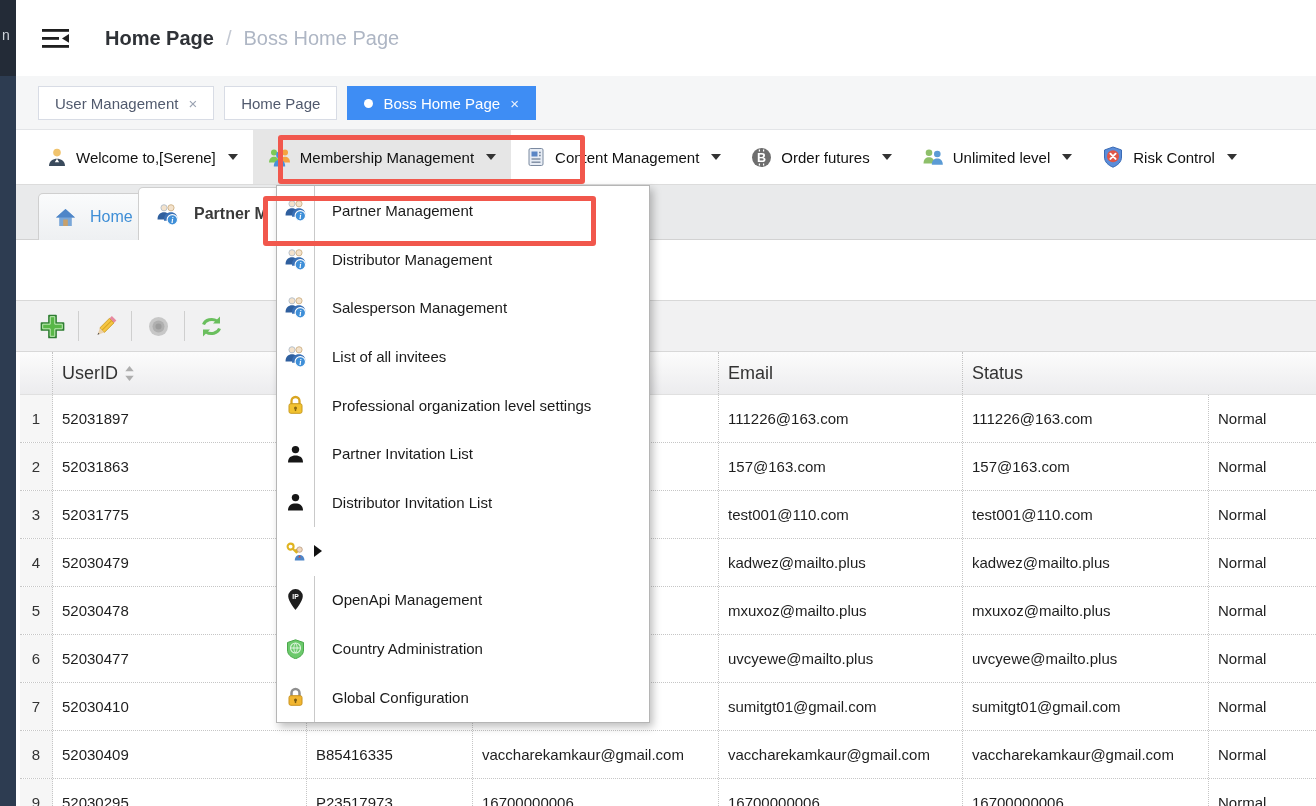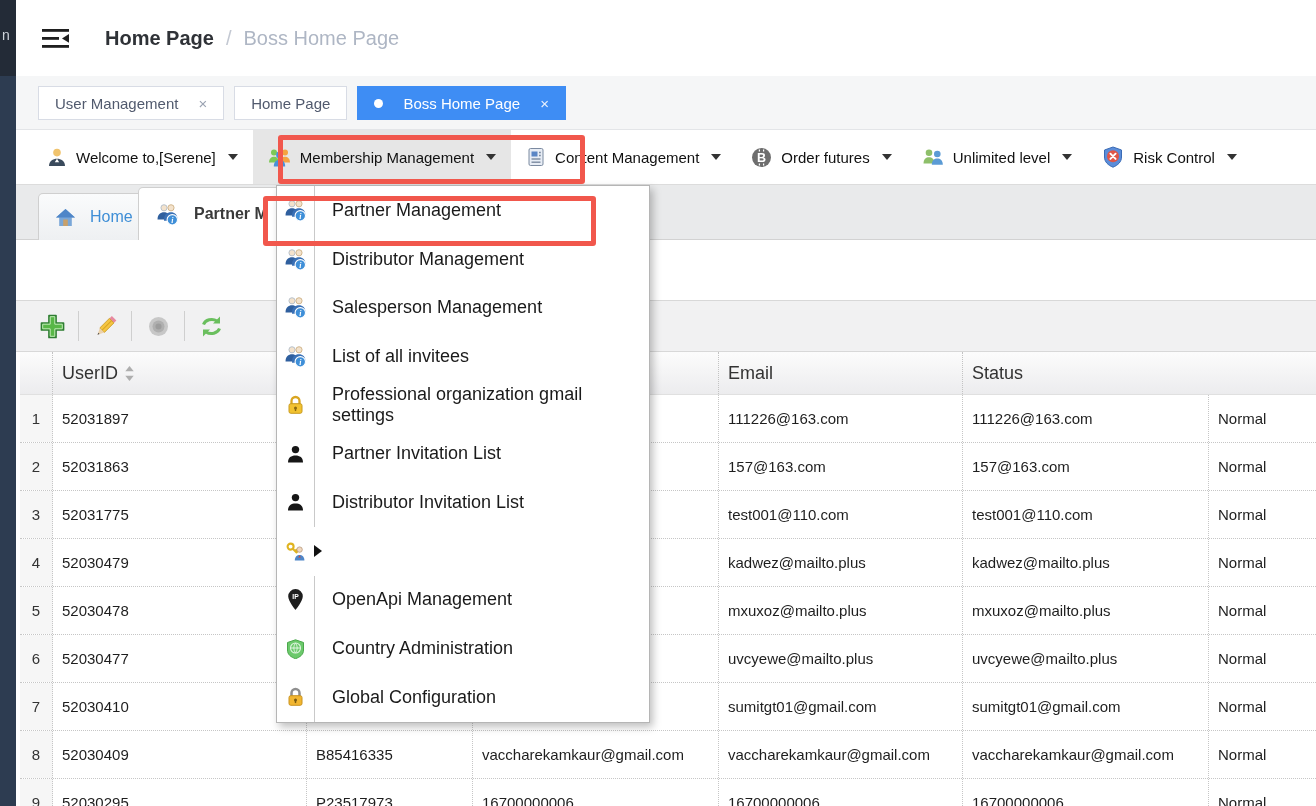--- a/index.html
+++ b/index.html
@@ -14,21 +14,21 @@
   
   .topbar{position:absolute;left:0;top:0;right:0;height:76px;background:#fff;display:flex;align-items:center;}
   .fold{margin-left:26px;cursor:pointer;display:flex;align-items:center;}
   .crumbs{margin-left:36px;font-size:20px;display:flex;align-items:center;gap:12px;}
   .crumb-a{color:#2f3237;font-weight:700;}
   .crumb-sep{color:#c3c8d2;}
   .crumb-b{color:#aeb6c4;}
   
   .tabstrip1{position:absolute;left:0;top:76px;right:0;height:54px;background:#f5f6f7;border-bottom:1px solid #e3e5e8;}
   .tabs1{display:flex;gap:10px;margin:10px 0 0 22px;}
-  .tab1{height:34px;display:flex;align-items:center;gap:20px;padding:4px 16px;background:#fff;
+  .tab1{height:34px;display:flex;align-items:center;gap:10px;padding:4px 16px;background:#fff;
     border:1px solid #d8dce5;font-size:15px;color:#515a6e;cursor:pointer;}
   .tab1 .x{color:#9aa2b1;font-size:15px;cursor:pointer;}
   .tab1.active{background:#3e8df4;border-color:#3e8df4;color:#fff;}
   .tab1.active .x{color:#eaf2fd;}
   .dot{width:9px;height:9px;border-radius:50%;background:#fff;display:inline-block;}
   
   .menubar{position:absolute;left:0;top:130px;right:0;height:55px;background:#fff;
     border-bottom:1px solid #dcdcdc;display:flex;align-items:stretch;padding-left:16px;}
   .mb-item{display:flex;align-items:center;gap:9px;padding:0 15px;font-size:15px;color:#111;cursor:pointer;white-space:nowrap;}
   .mb-item.hl{background:#e6e6e6;}
@@ -62,21 +62,21 @@
   .tr{height:48px;border-bottom:1px dotted #c6c6c6;background:#fff;}
   .td{display:flex;align-items:center;padding-left:9px;font-size:15px;color:#1e1e1e;border-right:1px dotted #c6c6c6;overflow:hidden;white-space:nowrap;}
   .td:last-child{border-right:none;}
   .td.c0{justify-content:center;padding-left:0;background:#f6f6f6;color:#333;}
   
   .dropdown{position:absolute;left:276px;top:185px;width:374px;height:538px;background:#fff;
     border:1px solid #b5b5b5;box-shadow:3px 4px 8px rgba(0,0,0,.25);z-index:40;}
   .dd-item{display:flex;align-items:stretch;height:48.7px;cursor:pointer;}
   .dd-ico{width:37px;display:flex;align-items:center;justify-content:center;flex:0 0 37px;}
   .dd-label{flex:1;display:flex;align-items:center;border-left:1px solid #c9c9c9;padding-left:17px;
-    font-size:18px;color:#1a1a1a;}
+    font-size:15px;color:#1a1a1a;}
   .dd-sub{width:0;height:0;border-top:6px solid transparent;border-bottom:6px solid transparent;border-left:8px solid #111;
     align-self:center;margin-right:16px;}
   
   .redbox{position:absolute;border:5px solid #f1574c;border-radius:3px;z-index:60;pointer-events:none;}
   .redbox.b1{left:278px;top:135px;width:307px;height:49px;}
   .redbox.b2{left:263px;top:196px;width:333px;height:50px;}
   .sortico{display:inline-flex;flex-direction:column;gap:2px;}
 </style>
 </head>
 <body>
@@ -467,21 +467,21 @@
       </div>
       <div class="dd-item">
         <span class="dd-ico icn">
           <svg width="19" height="20" viewBox="0 0 19 20">
             <path d="M5.5 9V6a4 4 0 018 0v3" fill="none" stroke="#d9a520" stroke-width="2.3"></path>
             <rect x="3" y="8.7" width="13" height="9.6" rx="1.8" fill="#f2c230" stroke="#c89a1e"></rect>
             <circle cx="9.5" cy="13" r="1.5" fill="#8a6a10"></circle>
             <rect x="8.8" y="13.5" width="1.4" height="2.6" fill="#8a6a10"></rect>
           </svg>
         </span>
-        <span class="dd-label">Professional organization gmail settings</span>
+        <span class="dd-label">Professional organization level settings</span>
       </div>
       <div class="dd-item">
         <span class="dd-ico icn">
           <svg width="17" height="18" viewBox="0 0 17 18">
             <circle cx="8.5" cy="4.6" r="3.7" fill="#161616"></circle>
             <path d="M1 17.5c0-5.2 3.2-7.1 7.5-7.1s7.5 1.9 7.5 7.1z" fill="#161616"></path>
           </svg>
         </span>
         <span class="dd-label">Partner Invitation List</span>
       </div>

